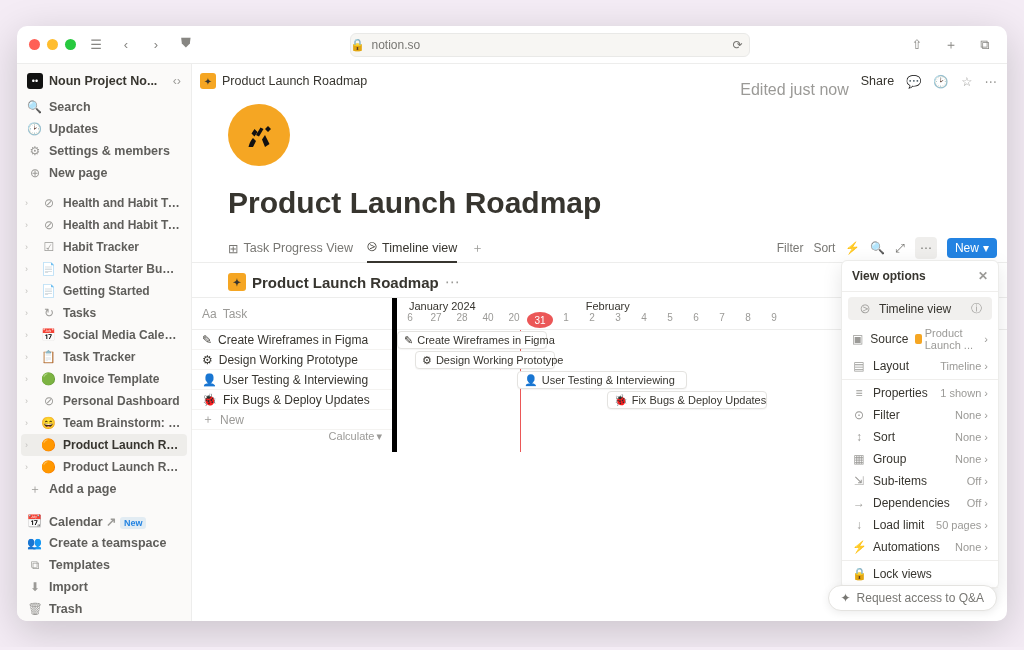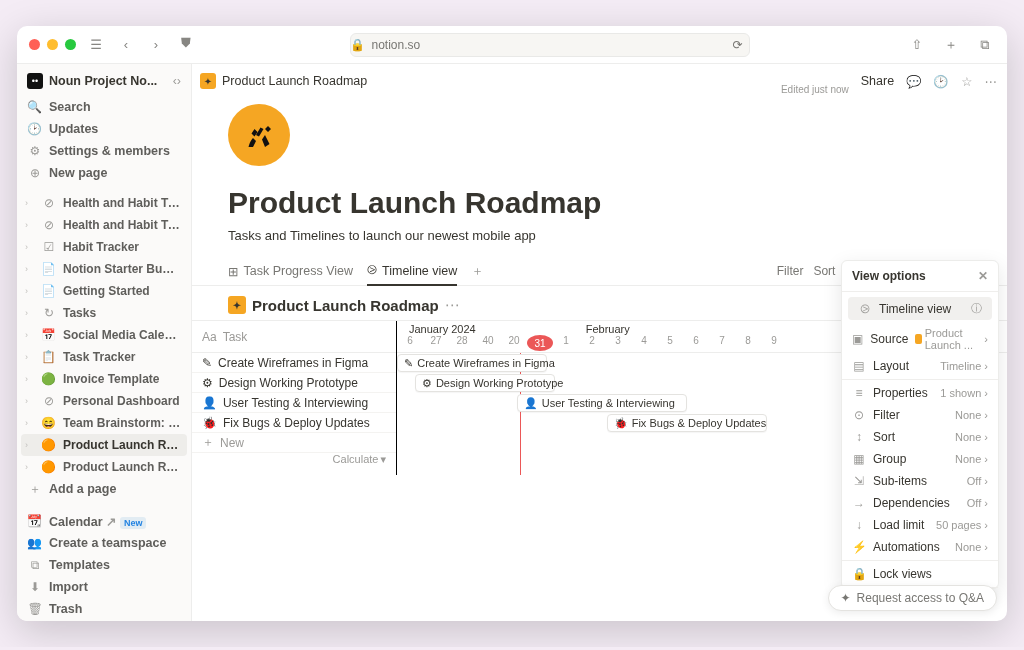--- a/index.html
+++ b/index.html
@@ -37,21 +37,21 @@
 .title { font-size:30px; font-weight:700; color:#37352f; margin-top:20px; }
 .subtitle { color:#37352f; font-size:13px; margin-top:8px; }
 .tabs { display:flex; align-items:center; gap:14px; margin-top:14px; border-bottom:1px solid #ededec; font-size:12.5px; color:#787773; padding-left:36px; padding-right:10px; }
 .tab { display:flex; align-items:center; gap:5px; padding:6px 0; cursor:pointer; }
 .tab.active { color:#37352f; border-bottom:2px solid #37352f; font-weight:500; margin-bottom:-1px; }
 .tab-actions { margin-left:auto; display:flex; align-items:center; gap:10px; color:#787773; font-size:12px; }
 .pill-more { width:22px; height:22px; background:#efeeec; border-radius:4px; display:flex; align-items:center; justify-content:center; }
 .new-btn { background:#2383e2; color:#fff; border-radius:4px; padding:3px 8px; font-size:12px; font-weight:500; display:flex; align-items:center; gap:4px; }
 .db-title { padding:10px 0 2px 36px; font-weight:700; font-size:15px; display:flex; align-items:center; gap:6px; }
 .timeline { display:flex; border-top:1px solid #ededec; margin-top:4px; }
-.tl-left { width:205px; border-right:1px solid #000000; }
+.tl-left { width:205px; border-right:5px solid #000000; }
 .tl-head-row { height:32px; border-bottom:1px solid #ededec; display:flex; align-items:center; padding-left:10px; color:#9b9a97; font-size:12px; gap:6px; }
 .tl-row { height:20px; display:flex; align-items:center; padding-left:10px; font-size:12px; gap:6px; border-bottom:1px solid #f4f3f1; }
 .tl-right { flex:1; overflow:hidden; position:relative; }
 .months { display:flex; height:14px; font-size:11px; color:#37352f; padding-top:2px; }
 .months span:first-child{ margin-left:12px; }
 .months span:last-child{ margin-left:110px; }
 .days { display:flex; height:18px; font-size:10px; color:#9b9a97; border-bottom:1px solid #ededec; }
 .days span { width:26px; text-align:center; }
 .today { background:#eb5757; color:#fff; border-radius:50%; width:16px; height:16px; display:inline-flex; align-items:center; justify-content:center; margin:0 auto; }
 .bars { position:relative; }
@@ -216,38 +216,37 @@
         </div>
     </div>
 
     <div class="main">
       <div class="topbar">
         <div class="crumb">
           <div class="crumb-ic">✦</div>
           <span>Product Launch Roadmap</span>
         </div>
         <div class="top-actions">
-          <span style="font-size:10px;margin-top:17px;">Edited just now</span>
+          <span style="font-size:16px;margin-top:17px;">Edited just now</span>
           <span style="color:#37352f;">Share</span>
           <span>💬</span>
           <span>🕑</span>
           <span>☆</span>
           <span>⋯</span>
         </div>
       </div>
 
       <div class="content">
         <div class="hero">
           <div class="hero-ic">
             <svg width="36" height="36" viewBox="0 0 24 24">
                 <path fill="#111" d="M5 20c1-4 3-6 3-6l2 2-2 4H5zm5-8l3-5 2 1-3 5-2-1zm6 8l-2-5 2-3 3 6-3 2zm-9-9l2-3 2 2-2 3-2-2zm11-5l2 2-2 2-2-2 2-2z"></path>
               </svg>
           </div>
           <div class="title">Product Launch Roadmap</div>
-          <div class="subtitle">Tasks and Timelines to launch our newest mobile app</div>
         </div>
 
         <div class="tabs">
           <div id="tabs-slot" style="display:flex; gap:14px;">
               <div class="tab">
                 <span>⊞</span>
                 <span>Task Progress View</span>
               </div>
               <div class="tab active">
                 <span>⧁</span>

